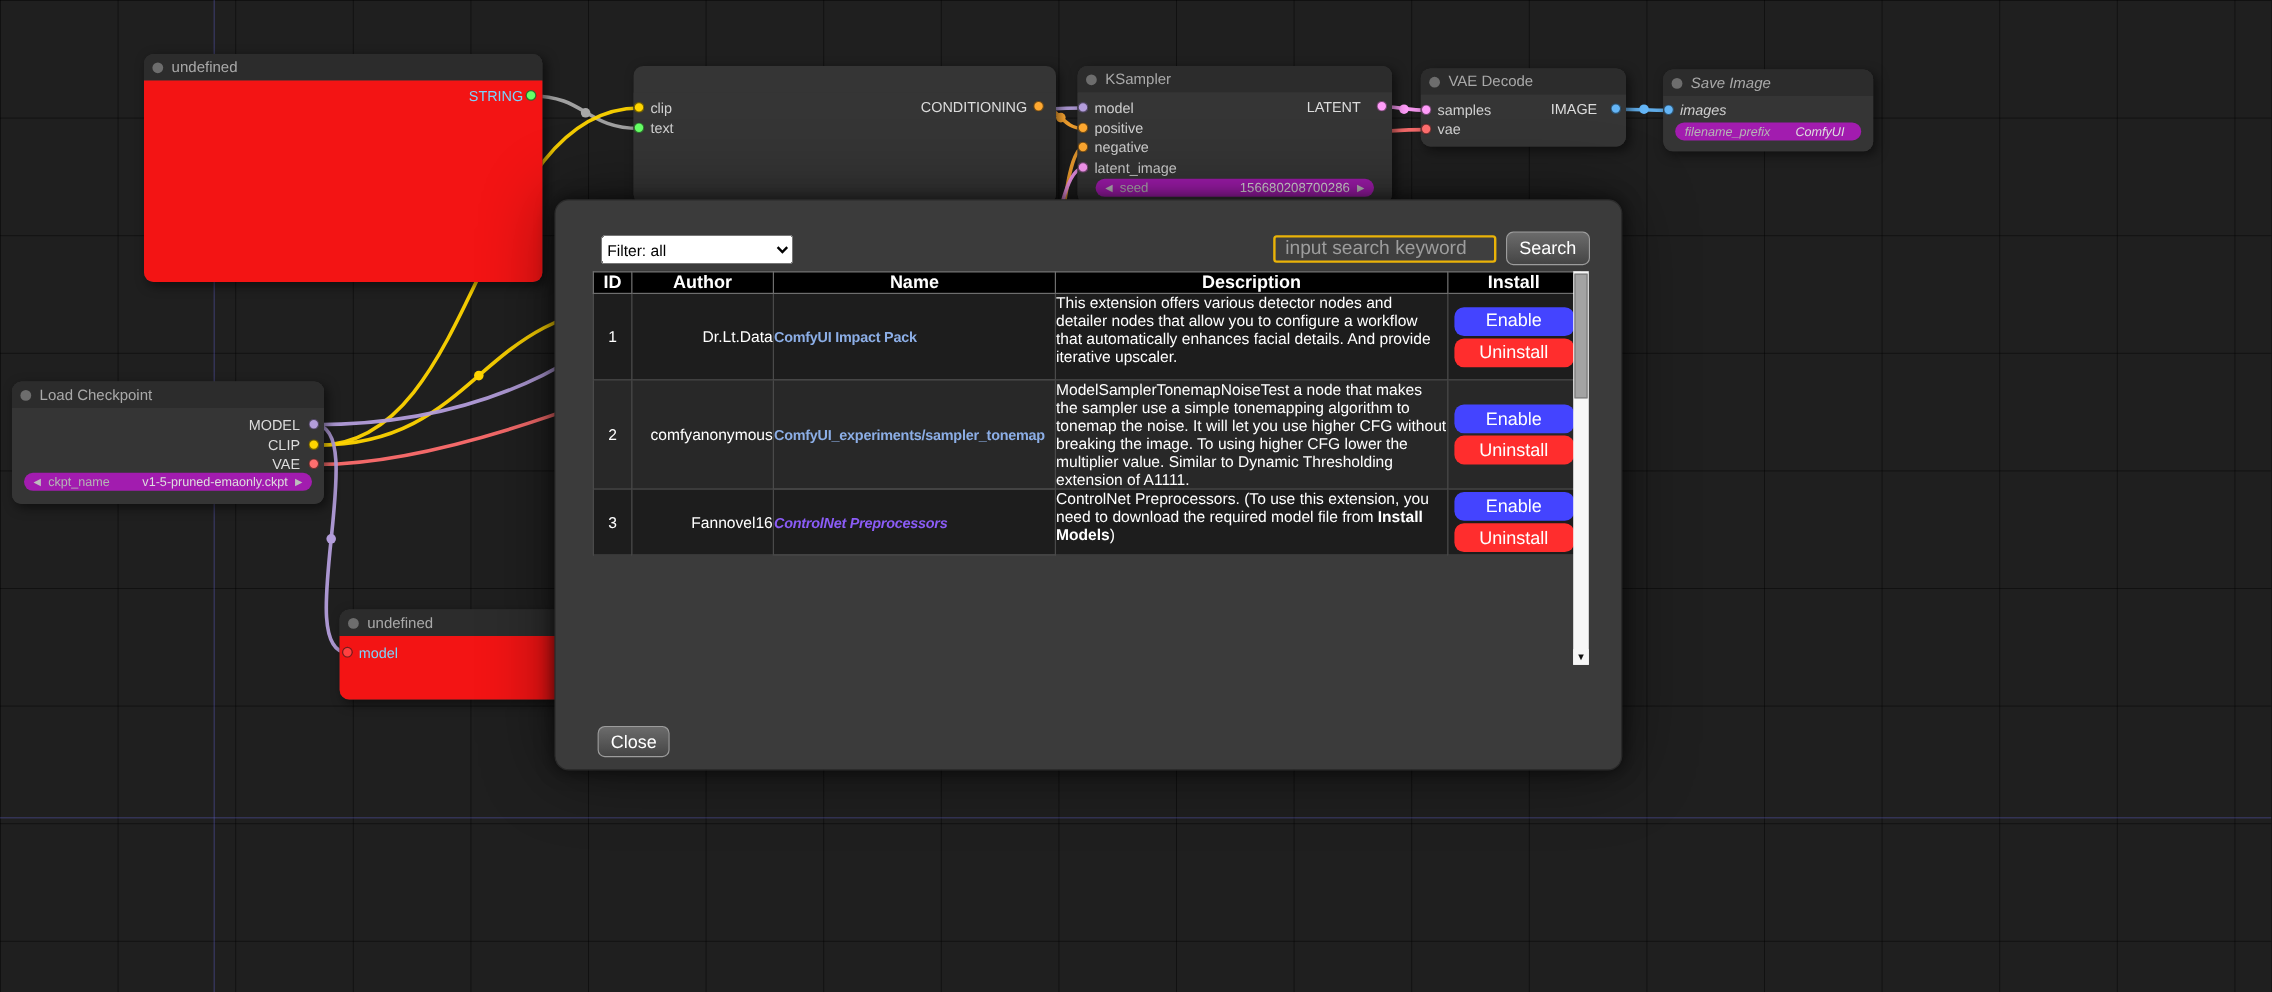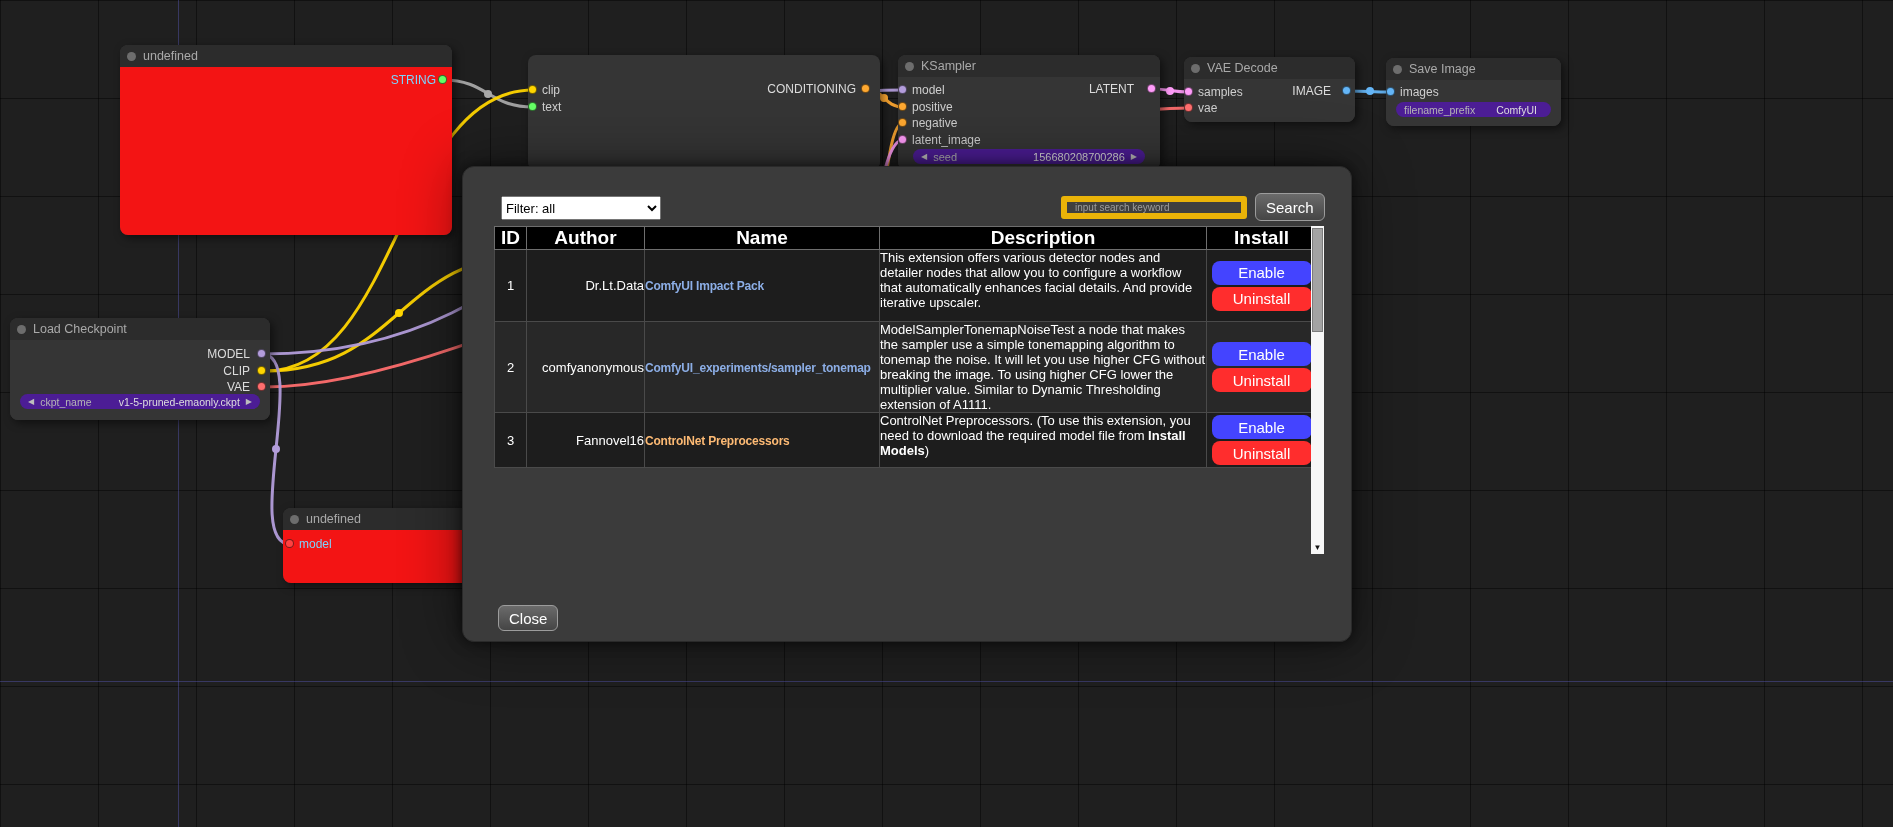--- a/index.html
+++ b/index.html
@@ -17,38 +17,38 @@
         box-shadow:3px 3px 9px rgba(0,0,0,0.5);}
   .ntitle{position:absolute;left:0;top:0;right:0;height:22px;background:#2c2c2c;
           border-radius:8px 8px 0 0;color:#a9a9a9;font-size:12.5px;line-height:22px;}
   .tdot{position:absolute;left:7px;top:7px;width:9px;height:9px;border-radius:50%;background:#6d6d6d;}
   .ttext{margin-left:23px;white-space:nowrap;}
   .nbody{position:absolute;left:0;top:22px;right:0;bottom:0;border-radius:0 0 8px 8px;background:#353535;}
   .pin{position:absolute;width:9px;height:9px;border-radius:50%;border:1px solid rgba(0,0,0,0.55);box-sizing:border-box;z-index:3;}
   .plabel{position:absolute;font-size:12px;line-height:14px;color:#cfcfcf;white-space:nowrap;z-index:3;}
   .plabel.out{color:#dcdcdc;}
   .plabel.onred{color:#7dd3fc;}
-  .widget{position:absolute;height:15px;background:#4c1d95;border-radius:8px;display:flex;
+  .widget{position:absolute;height:15px;background:#a21caf;border-radius:8px;display:flex;
           align-items:center;padding:0 8px;box-sizing:border-box;font-size:11px;color:#c2c2c2;z-index:3;}
   .widget .warrow{font-size:8px;color:#bdbdbd;line-height:15px;}
   .widget .wlabel{margin-left:6px;color:#b5b5b5;}
   .widget .wvalue{margin-left:auto;margin-right:6px;color:#dedede;}
   .widget.plain .wlabel{margin-left:0;}
   
   .dialog{position:absolute;background:#3b3b3b;border-radius:12px;border:1px solid #2a2a2a;
           box-shadow:0 0 14px rgba(0,0,0,0.65),0 0 60px rgba(0,0,0,0.45);z-index:10;}
   .dialog select{position:absolute;font-size:13px;font-family:inherit;}
-  .dialog input{position:absolute;background:#3f3f3f;border:6px solid #eab308;border-radius:3px;
-                color:#ddd;font-size:10px;padding:0 8px;box-sizing:border-box;font-family:inherit;}
+  .dialog input{position:absolute;background:#3f3f3f;border:2px solid #eab308;border-radius:3px;
+                color:#ddd;font-size:16px;padding:0 8px;box-sizing:border-box;font-family:inherit;}
   .dialog input::placeholder{color:#9d9d9d;}
   .gbtn{position:absolute;background:linear-gradient(#6b6b6b,#454545);border:1px solid #9c9c9c;
         border-radius:6px;color:#fff;font-size:15px;padding:0 10px;font-family:inherit;cursor:pointer;}
   .gridwrap{position:absolute;}
   table.grid{border-collapse:collapse;width:817px;table-layout:fixed;color:#fff;}
-  table.grid th{background:#000;color:#fff;font-size:19px;font-weight:bold;height:17px;padding:0;
+  table.grid th{background:#000;color:#fff;font-size:15px;font-weight:bold;height:17px;padding:0;
                 border:1px solid #6e6e6e;}
   table.grid td{border:1px solid #4a4a4a;font-size:13px;padding:0;}
   tr.shade-a{background:#1d1d1d;} tr.shade-b{background:#282828;}
   td.c-id{text-align:center;vertical-align:middle;}
   td.c-author{padding:0 6px;vertical-align:middle;text-align:right;}
   td.c-name{padding:0 4px;vertical-align:middle;overflow:hidden;}
   td.c-name a{font-weight:bold;font-size:12px;letter-spacing:-0.2px;white-space:nowrap;text-decoration:none;}
   td.c-desc{padding:2px 5px;vertical-align:top;font-size:12.8px;line-height:15px;}
   td.c-install{text-align:center;vertical-align:middle;}
   .ibtn{display:block;margin:2px auto;width:100px;height:24px;border:none;border-radius:8px;
@@ -138,21 +138,21 @@
     </div>
     <div class="nbody"></div>
     <span class="pin" style="left: 0px; top: 30px; background-color: rgb(255, 156, 249);"></span>
     <span class="plabel" style="left:14px;top:28px;text-align:center;">samples</span>
     <span class="pin" style="left: 0px; top: 46px; background-color: rgb(255, 110, 110);"></span>
     <span class="plabel" style="left:14px;top:44px;">vae</span>
     <span class="plabel out" style="right:24px;top:27px;">IMAGE</span>
     <span class="pin" style="left: 158px; top: 29px; background-color: rgb(100, 181, 246);"></span>
   </div>
 
-  <div class="node" style="left:1386px;top:58px;width:175px;height:68px;">
+  <div class="node" style="left:1386px;top:58px;width:175px;height:68px;font-style:italic;">
     <div class="ntitle">
       <span class="tdot"></span>
       <span class="ttext">Save Image</span>
     </div>
     <div class="nbody"></div>
     <span class="pin" style="left: 0px; top: 29px; background-color: rgb(100, 181, 246);"></span>
     <span class="plabel" style="left:14px;top:27px;">images</span>
     <div class="widget plain" style="left:10px;top:44px;width:155px;font-size:10.5px;">
       <span class="wlabel">filename_prefix</span>
       <span class="wvalue">ComfyUI</span>
@@ -224,21 +224,21 @@
             <td class="c-name"><a href="#" style="color: rgb(140, 174, 230);">ComfyUI_experiments/sampler_tonemap</a></td>
             <td class="c-desc"><span>ModelSamplerTonemapNoiseTest a node that makes the sampler use a simple tonemapping algorithm to tonemap the noise. It will let you use higher CFG without breaking the image. To using higher CFG lower the multiplier value. Similar to Dynamic Thresholding extension of A1111.</span><b></b><span></span></td>
             <td class="c-install">
               <button class="ibtn" style="background-color: rgb(68, 68, 255);">Enable</button>
               <button class="ibtn" style="background-color: rgb(255, 45, 45);">Uninstall</button>
             </td>
           </tr>
           <tr class="shade-a" style="height:54px;">
             <td class="c-id">3</td>
             <td class="c-author">Fannovel16</td>
-            <td class="c-name"><a href="#" style="color: #fdba74;">ControlNet Preprocessors</a></td>
+            <td class="c-name"><a href="#" style="color: #8b5cf6; font-style: italic;">ControlNet Preprocessors</a></td>
             <td class="c-desc"><span>ControlNet Preprocessors. (To use this extension, you need to download the required model file from </span><b>Install Models</b><span>)</span></td>
             <td class="c-install">
               <button class="ibtn" style="background-color: rgb(68, 68, 255);">Enable</button>
               <button class="ibtn" style="background-color: rgb(255, 45, 45);">Uninstall</button>
             </td>
           </tr>
         </tbody>
       </table>
       <div class="sbar">
         <div class="sthumb"></div>

